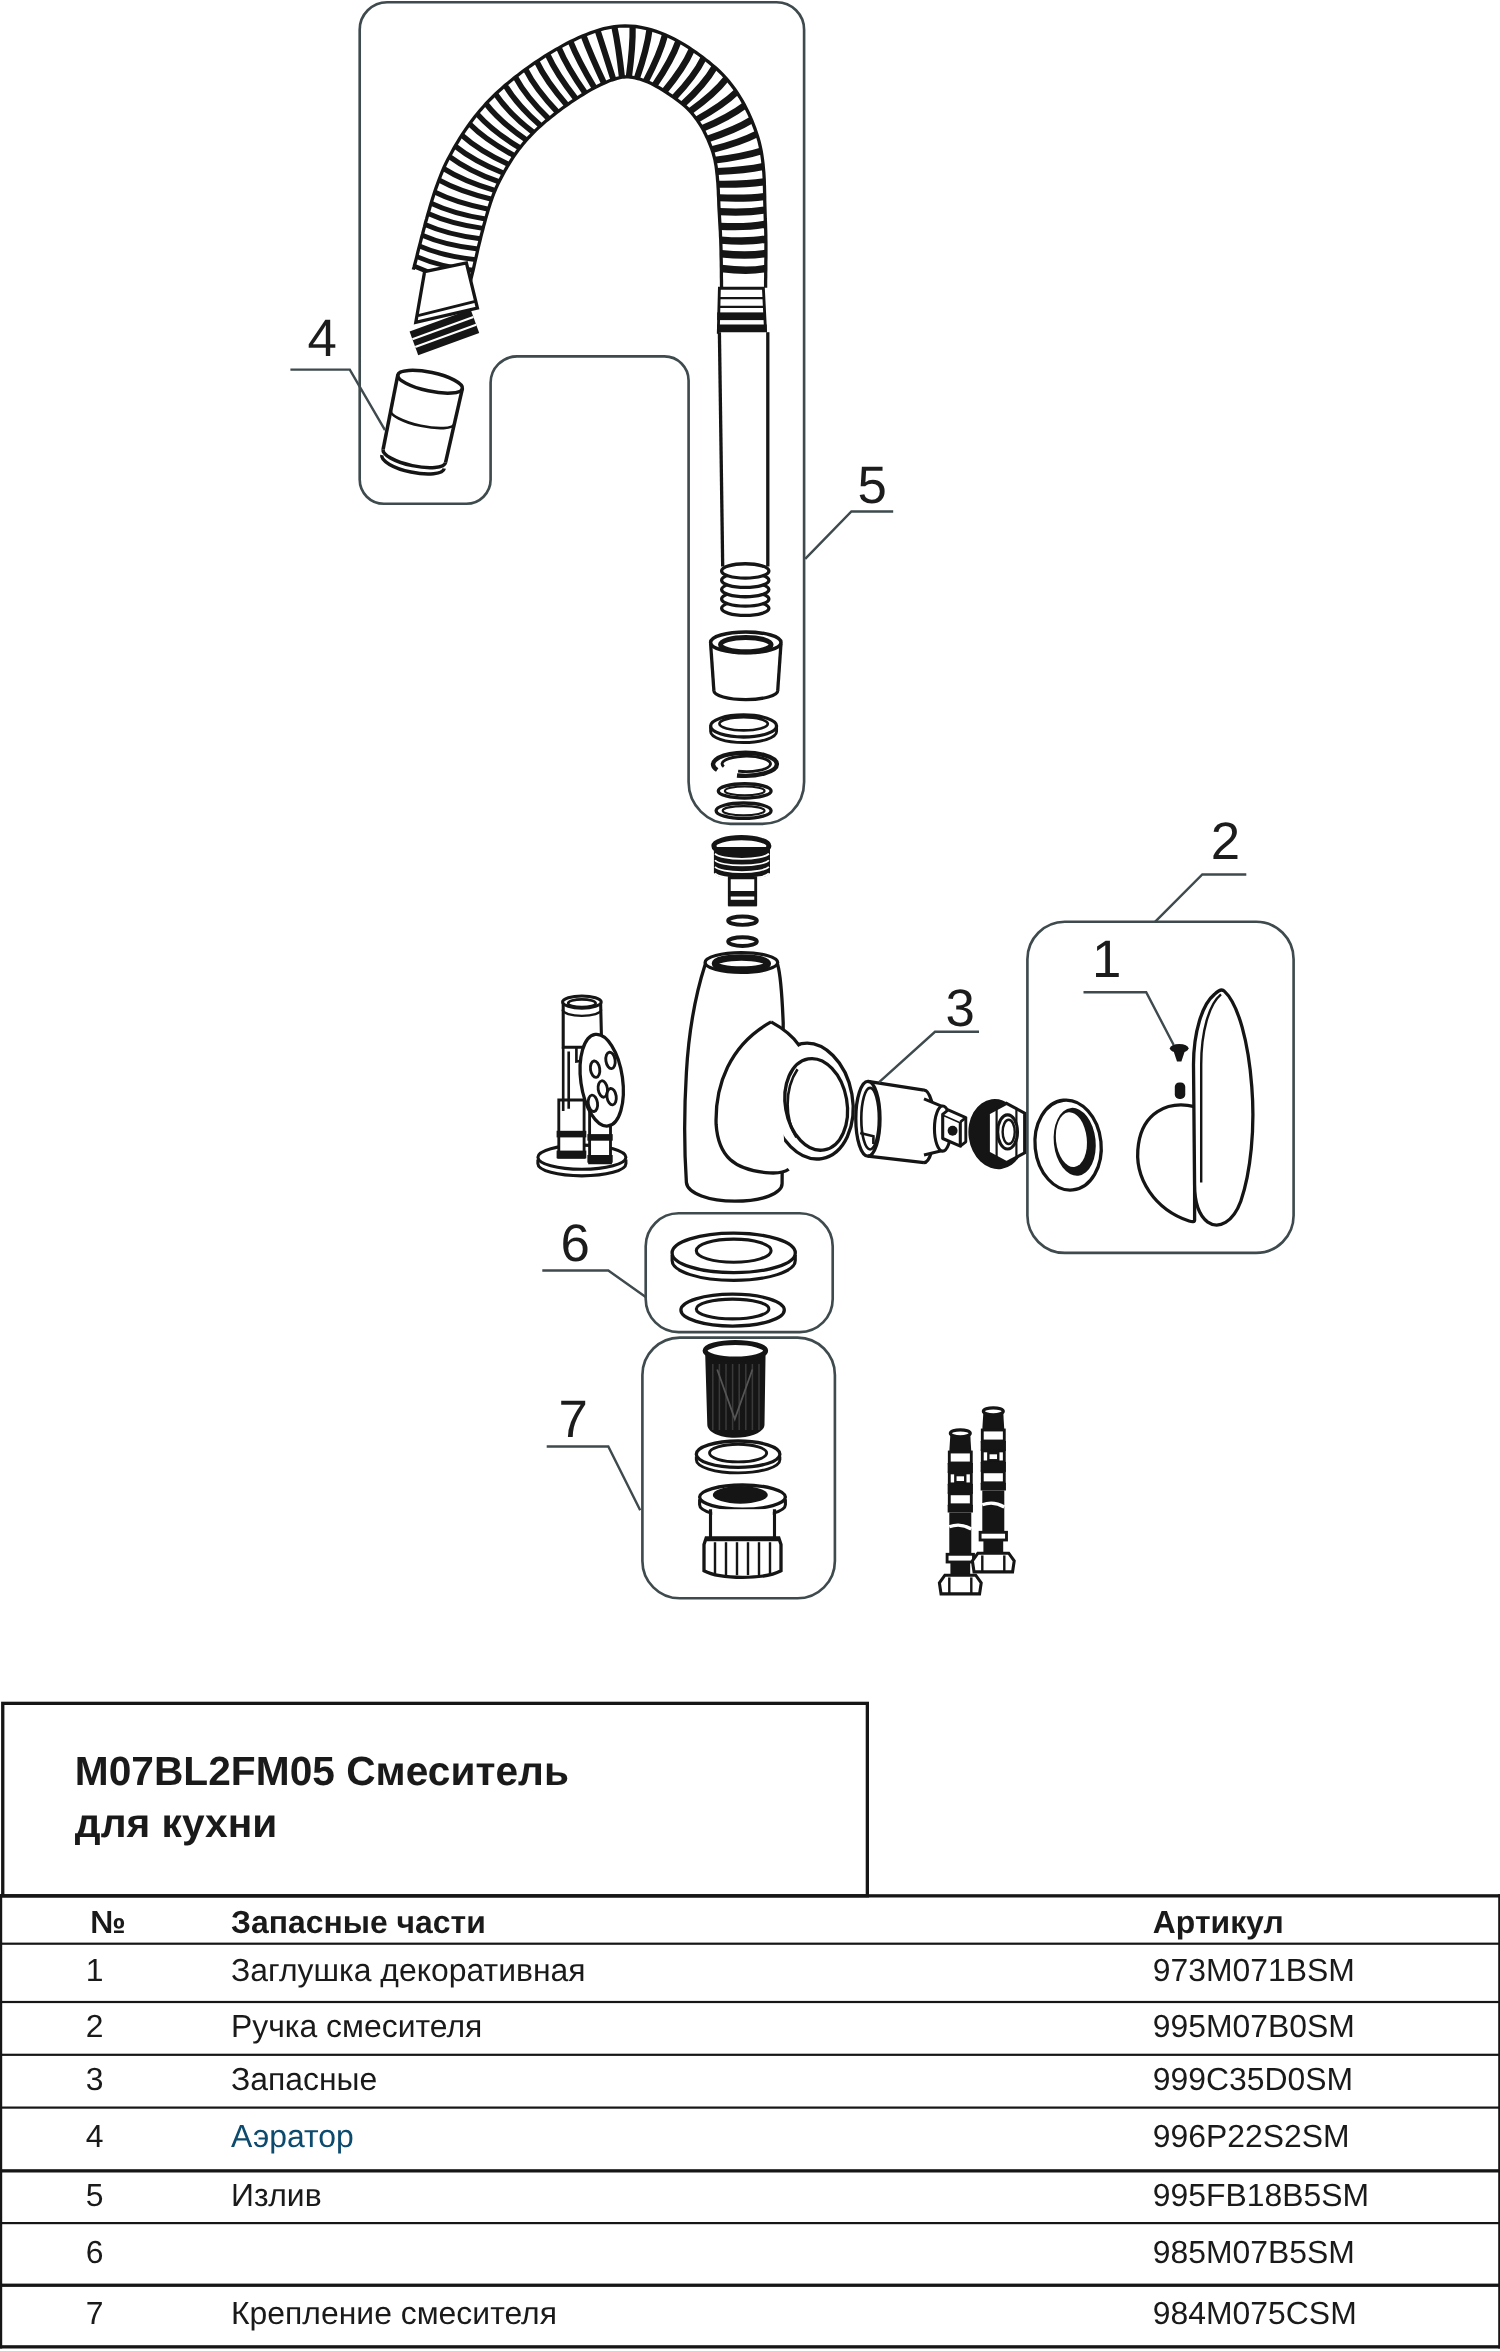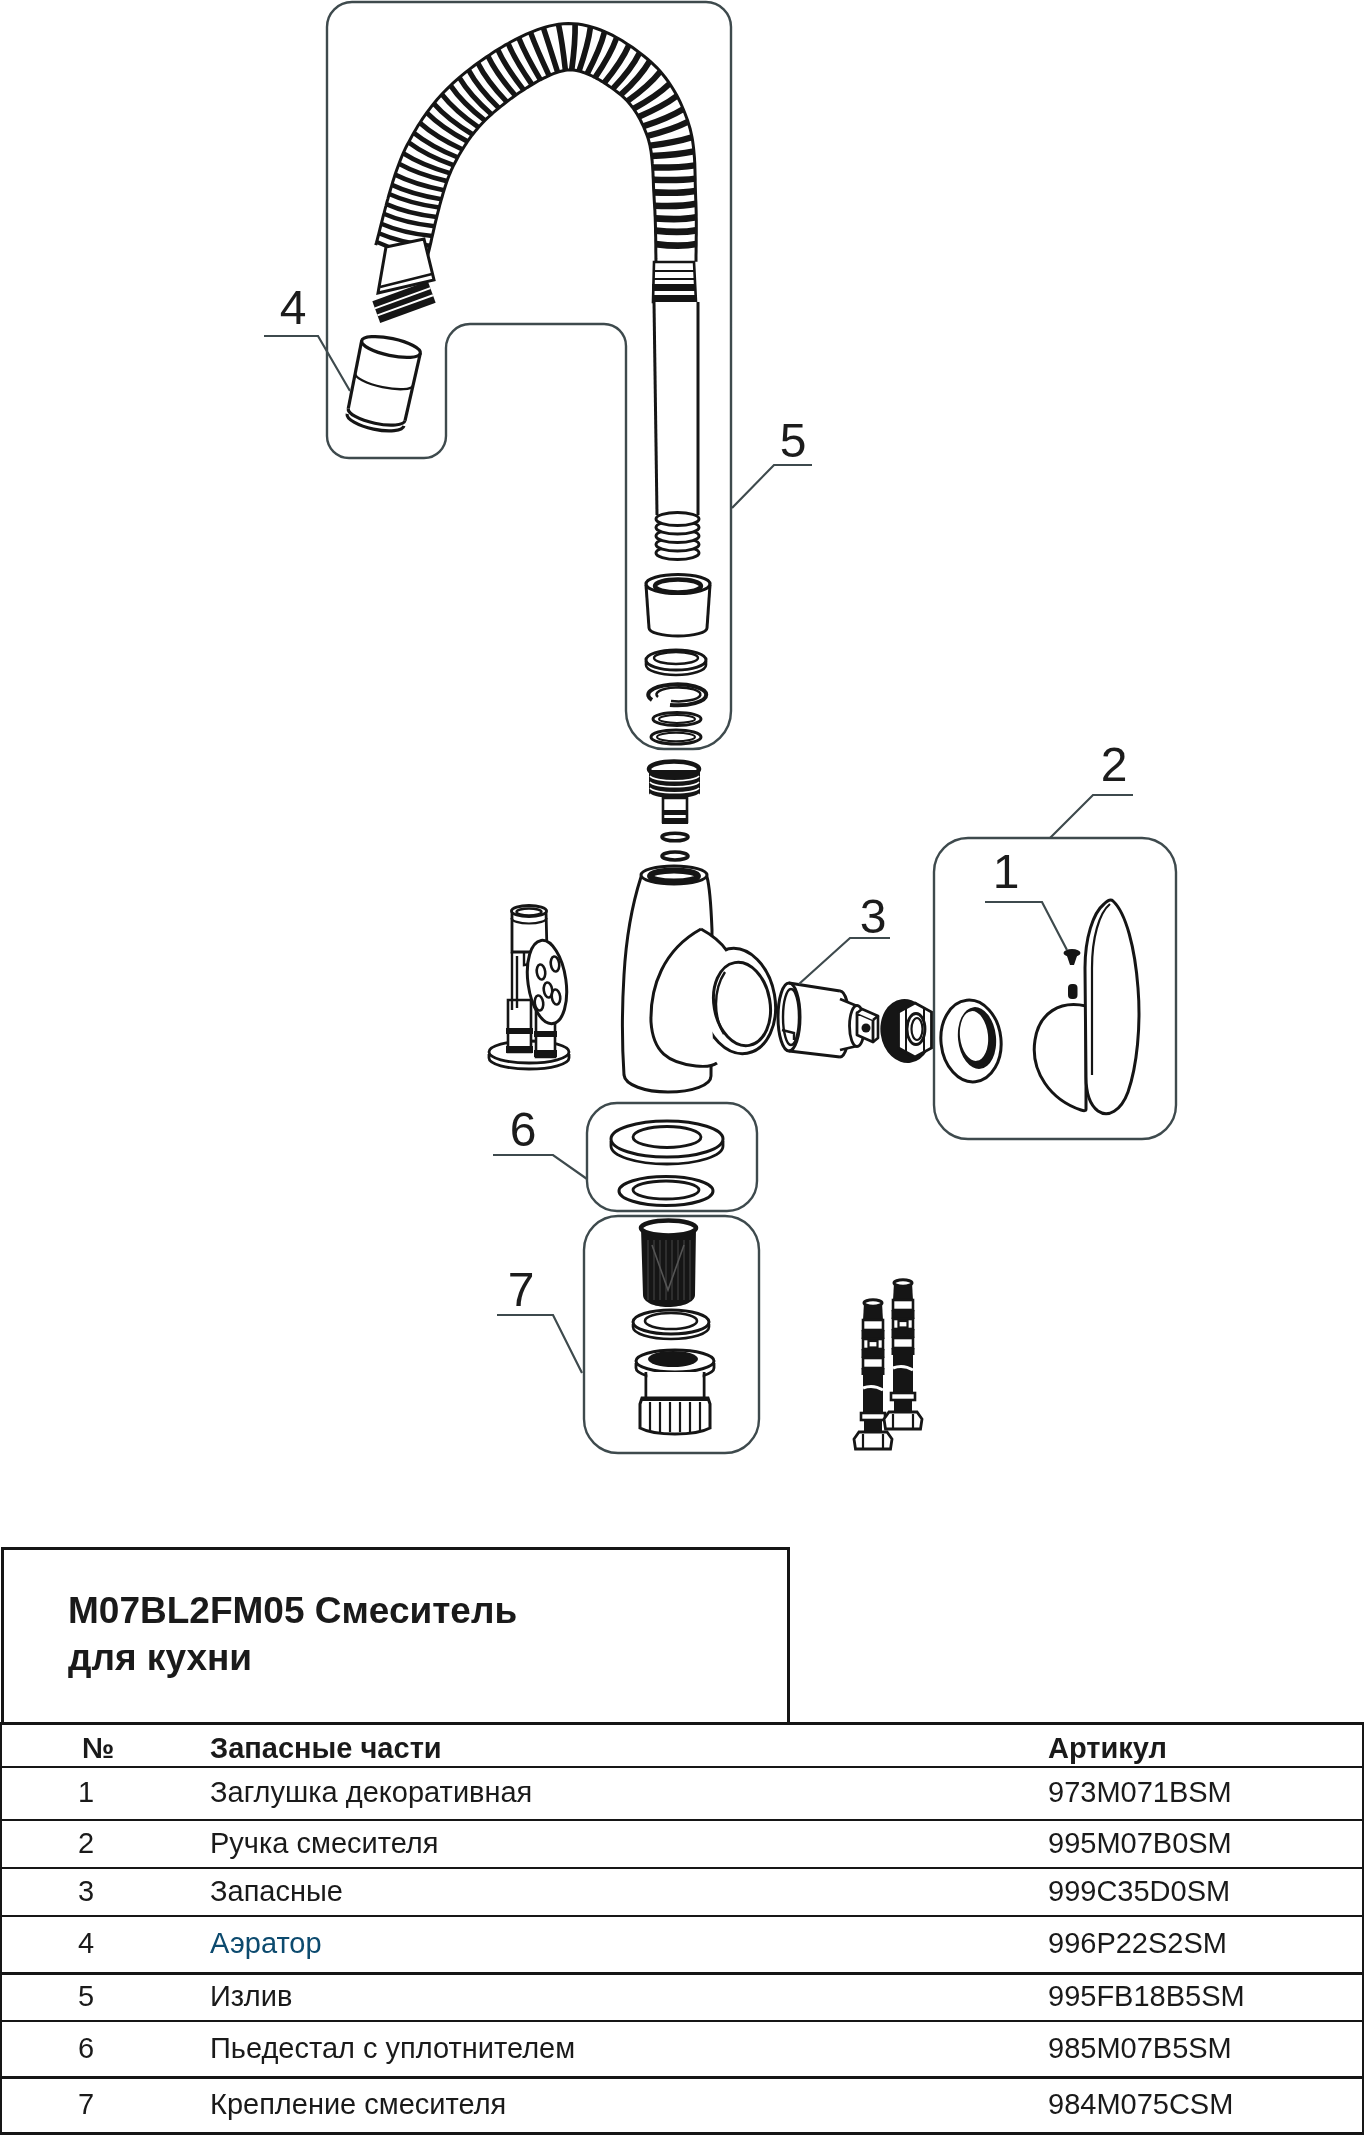--- a/index.html
+++ b/index.html
@@ -303,18 +303,17 @@
 <div style="position:absolute;left:78px;top:1867px;width:600px;height:48px;line-height:48px;font-size:29px;color:#1a1a1a;">3</div>
 <div style="position:absolute;left:210px;top:1867px;width:600px;height:48px;line-height:48px;font-size:29px;color:#1a1a1a;">Запасные</div>
 <div style="position:absolute;left:1048px;top:1867px;width:600px;height:48px;line-height:48px;font-size:29px;color:#1a1a1a;">999C35D0SM</div>
 <div style="position:absolute;left:78px;top:1915px;width:600px;height:57px;line-height:57px;font-size:29px;color:#1a1a1a;">4</div>
 <div style="position:absolute;left:210px;top:1915px;width:600px;height:57px;line-height:57px;font-size:29px;color:#0c4a6e;">Аэратор</div>
 <div style="position:absolute;left:1048px;top:1915px;width:600px;height:57px;line-height:57px;font-size:29px;color:#1a1a1a;">996P22S2SM</div>
 <div style="position:absolute;left:78px;top:1972px;width:600px;height:48px;line-height:48px;font-size:29px;color:#1a1a1a;">5</div>
 <div style="position:absolute;left:210px;top:1972px;width:600px;height:40px;line-height:48px;font-size:29px;color:#1a1a1a;">Излив</div>
 <div style="position:absolute;left:1048px;top:1972px;width:600px;height:48px;line-height:48px;font-size:29px;color:#1a1a1a;">995FB18B5SM</div>
 <div style="position:absolute;left:78px;top:2020px;width:600px;height:56px;line-height:56px;font-size:29px;color:#1a1a1a;">6</div>
-<div style="position:absolute;left:210px;top:2020px;width:600px;height:56px;line-height:56px;font-size:29px;color:#1a1a1a;">Пьедестал с уплотнителем</div>
 <div style="position:absolute;left:1048px;top:2020px;width:600px;height:56px;line-height:56px;font-size:29px;color:#1a1a1a;">985M07B5SM</div>
 <div style="position:absolute;left:78px;top:2076px;width:600px;height:56px;line-height:56px;font-size:29px;color:#1a1a1a;">7</div>
 <div style="position:absolute;left:210px;top:2076px;width:600px;height:40px;line-height:56px;font-size:29px;color:#1a1a1a;">Крепление смесителя</div>
 <div style="position:absolute;left:1048px;top:2076px;width:600px;height:56px;line-height:56px;font-size:29px;color:#1a1a1a;">984M075CSM</div>
 </div>
 
 </body></html>

